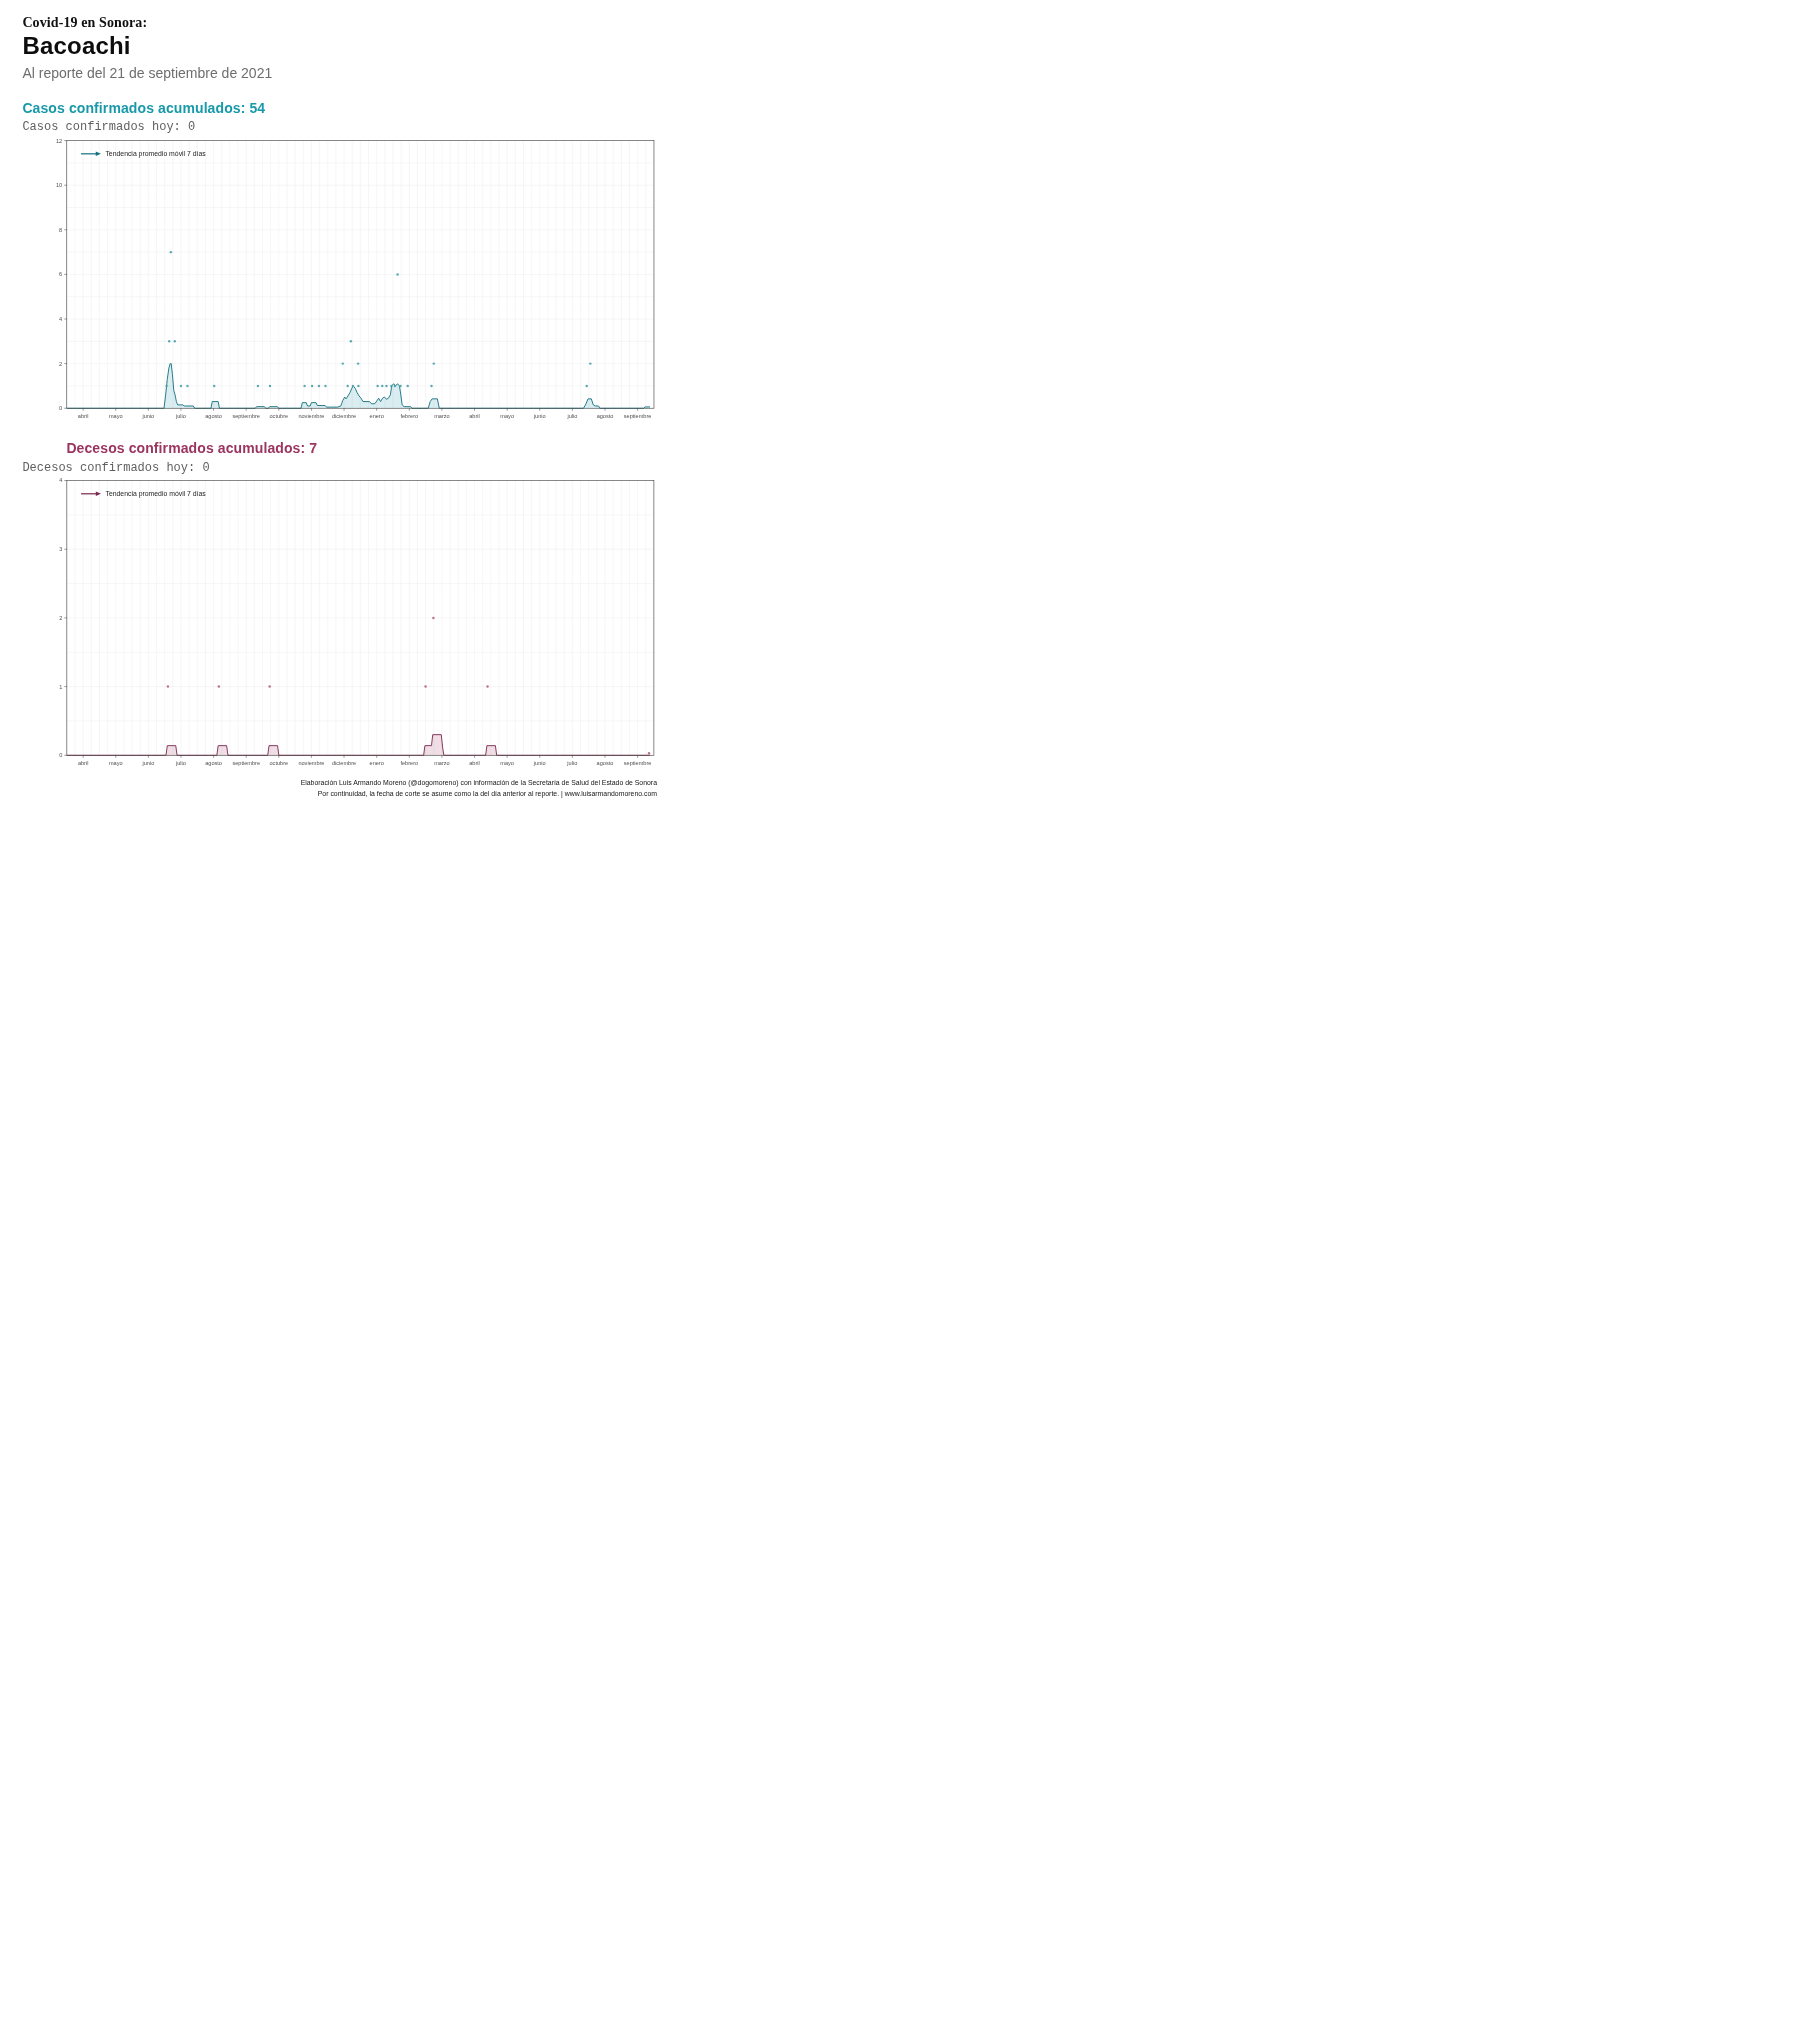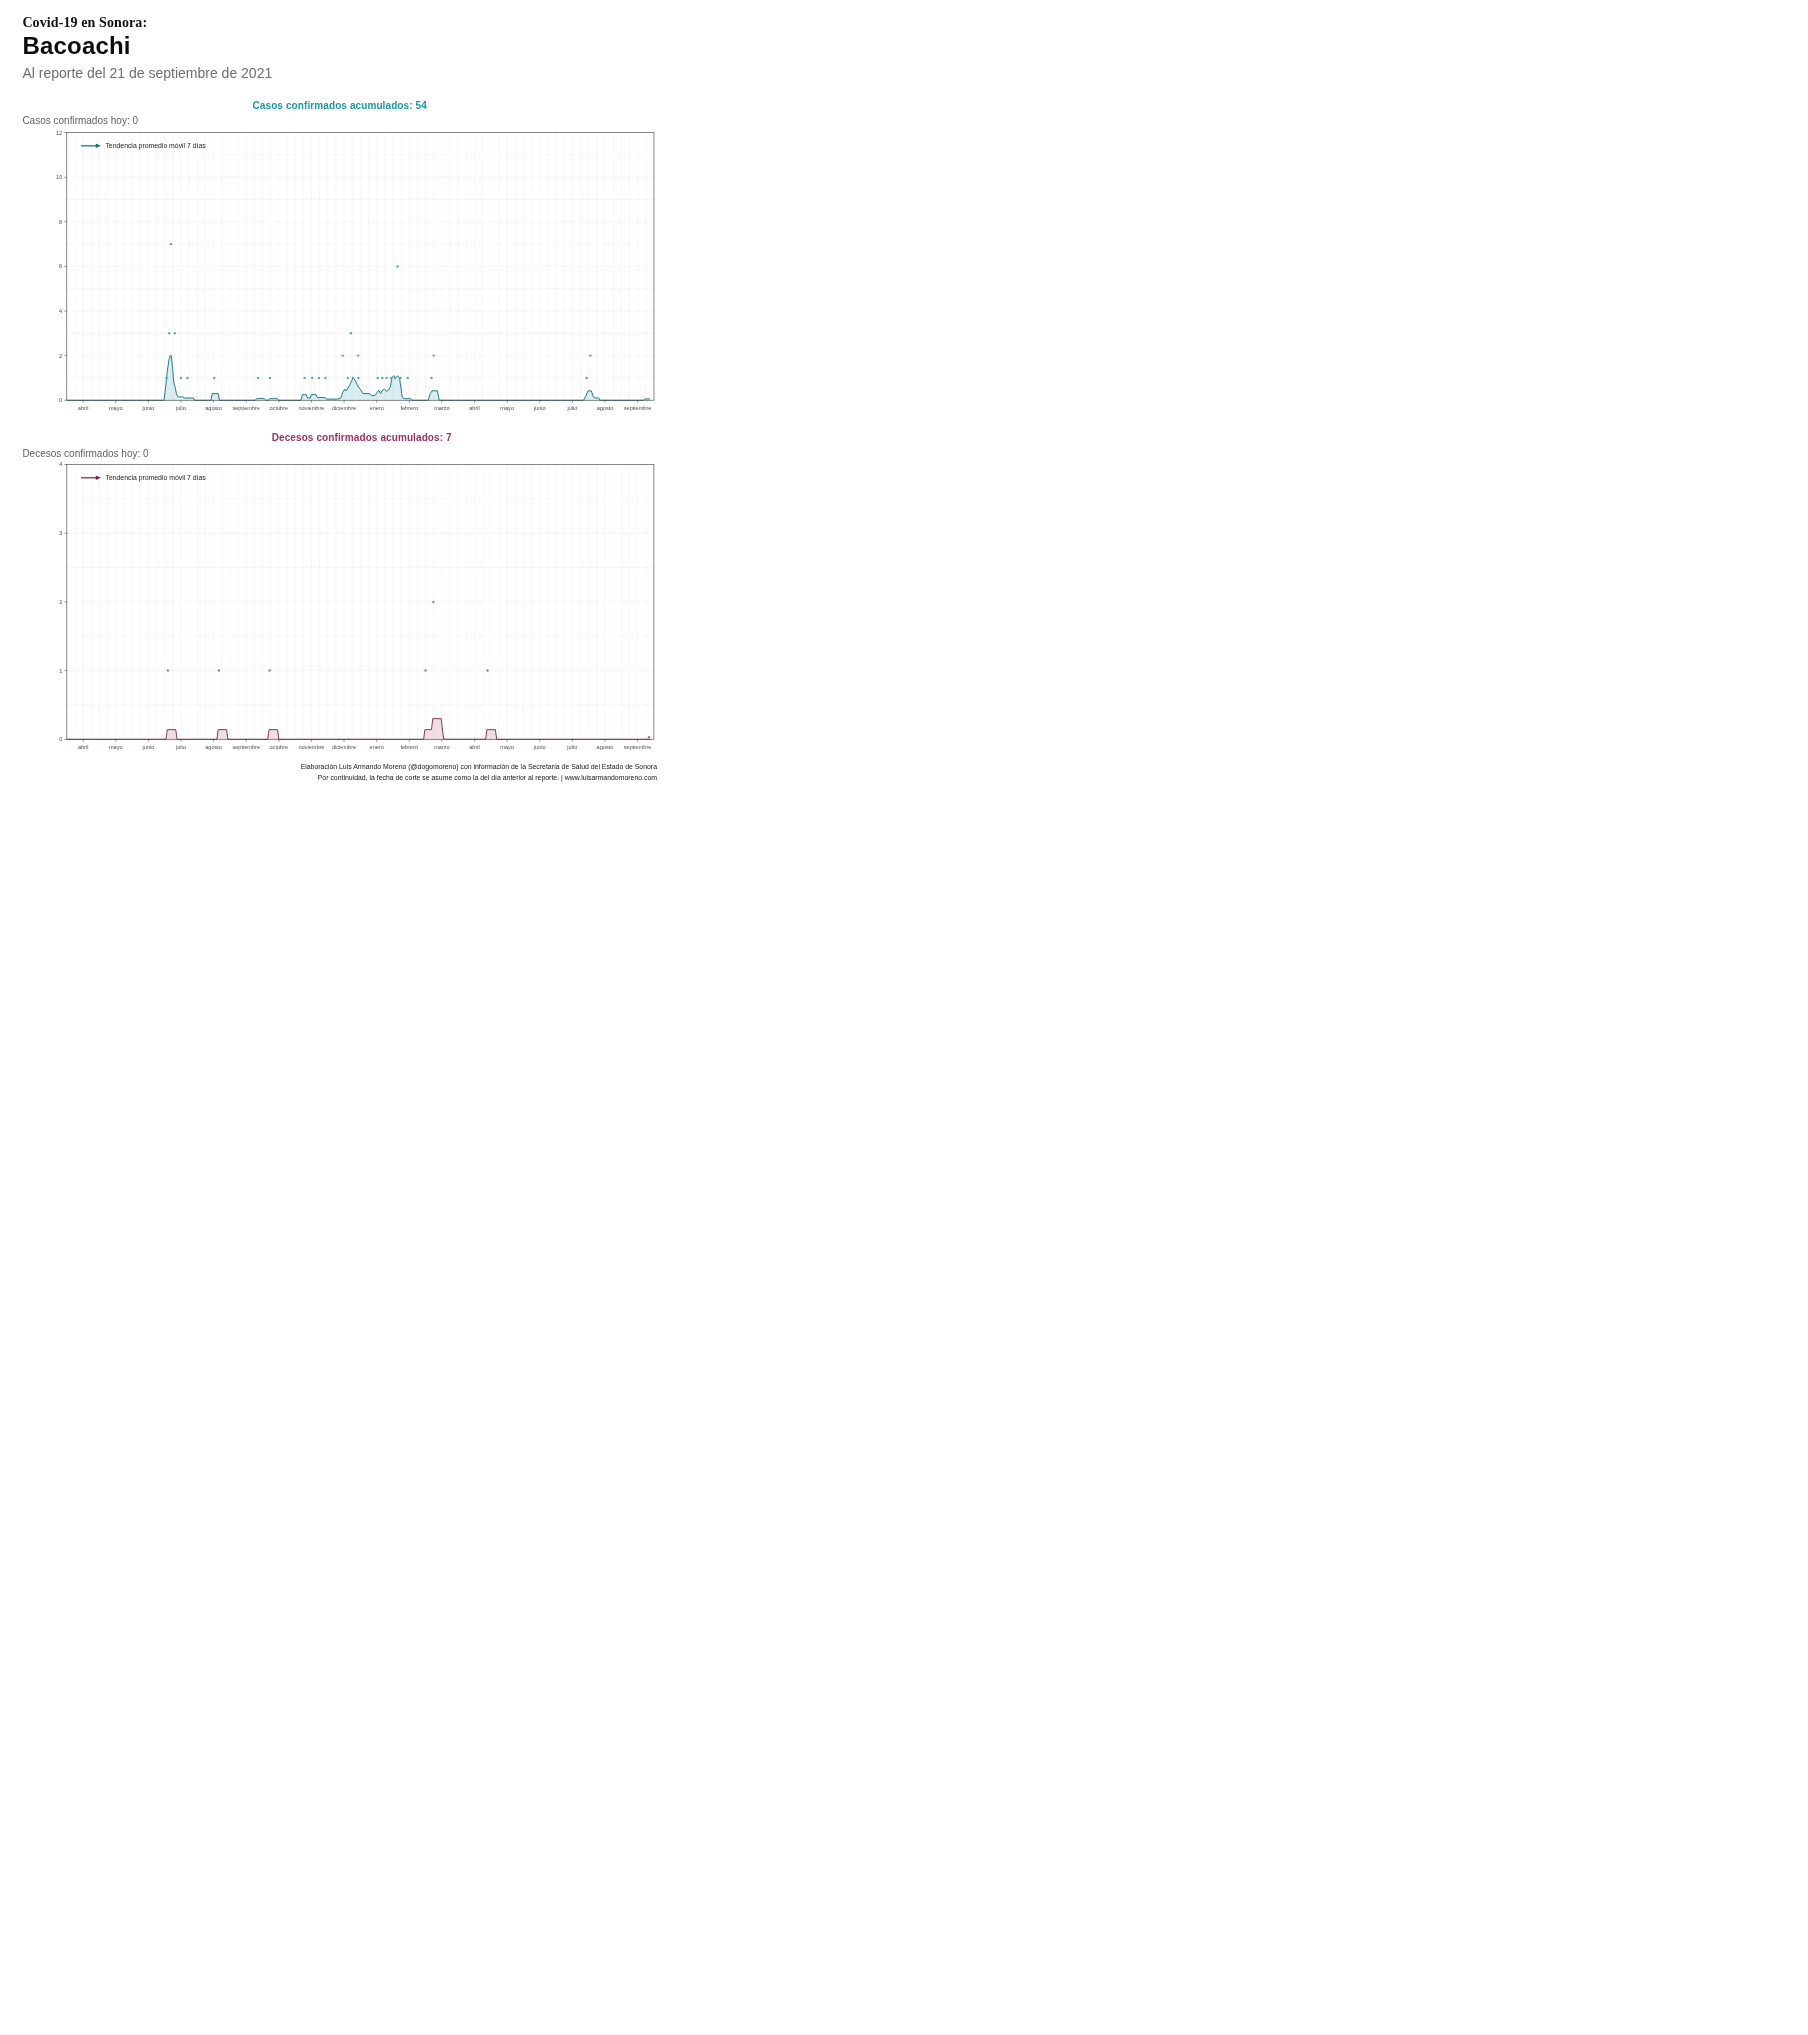--- a/index.html
+++ b/index.html
@@ -4,22 +4,22 @@
 <style>
   html,body{margin:0;padding:0;background:#ffffff;}
   body{
     width:724px;height:814px;position:relative;
     font-family:"Liberation Sans",sans-serif;color:#1a1a1a;
   }
   .content{padding:15.3px 67px 0 22.4px;}
   .kicker{font-size:14px;font-weight:700;letter-spacing:0.1px;color:#111;font-family:Liberation Serif, serif;}
   h1.page-title{font-size:24px;font-weight:700;margin:1px 0 5.1px;letter-spacing:0.2px;color:#0d0d0d;}
   .report-line{font-size:14px;color:#6e6e6e;}
-  h2.section-heading{font-size:10px;font-weight:700;margin:18.3px 0 0;letter-spacing:0.1px;text-align:center;}
-  .subtitle{font-size:10px;color:#5f5f5f;margin:4.6px 0 2.5px;}
+  h2.section-heading{font-size:14px;font-weight:700;margin:18.3px 0 0;letter-spacing:0.1px;}
+  .subtitle{font-size:12px;color:#5f5f5f;margin:4.6px 0 2.5px;font-family:Liberation Mono, monospace;}
   svg.chart{display:block;}
   .tick{font-family:"Liberation Sans",sans-serif;font-size:11px;fill:#4f4f4f;}
   .legend-text{font-family:"Liberation Sans",sans-serif;font-size:13.5px;fill:#1d1d1d;}
   footer.report-footer{
     margin-top:9.2px;padding:0 67px 0 22.4px;text-align:right;
     font-size:6.9px;color:#141414;line-height:1.5;
   }
 </style>
 </head>
 <body>

